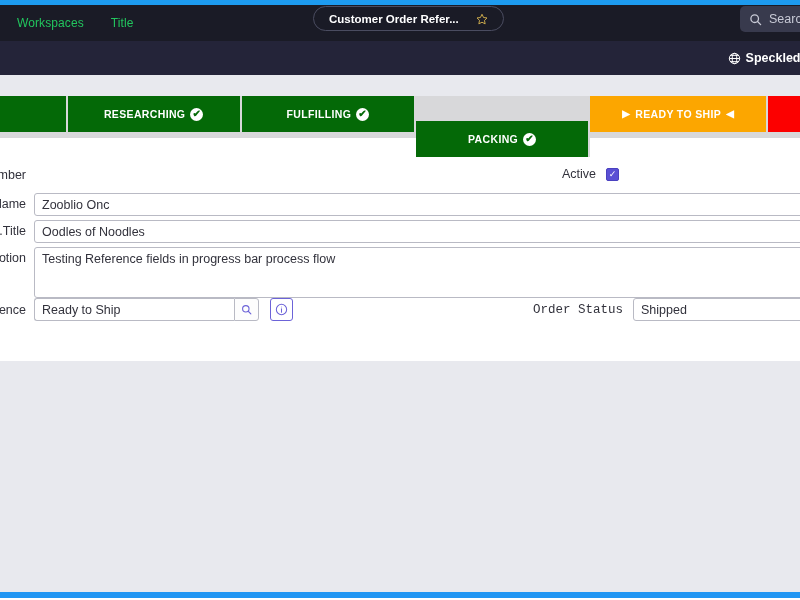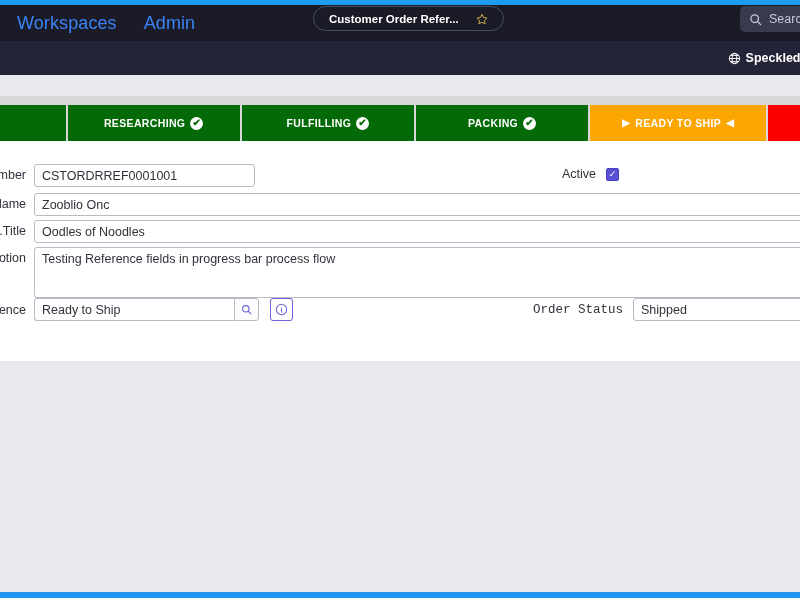--- a/index.html
+++ b/index.html
@@ -20,21 +20,21 @@
 
   
   .nav-primary {
     position: absolute; left: 0; top: 5px;
     width: 800px; height: 36px;
     background: #1a1b26;
     display: flex; align-items: center;
   }
   .nav-links { display: flex; align-items: center; padding-left: 17px; gap: 27px; }
   .nav-link {
-    color: #3b82f6; font-size: 18px; letter-spacing: .1px;
+    color: #22c55e; font-size: 12px; letter-spacing: .1px;
     cursor: pointer; white-space: nowrap;
   }
 
   .tab-pill {
     position: absolute; left: 313px; top: 6px;
     height: 25px; min-width: 176px;
     border: 1px solid #4a4c60; border-radius: 14px;
     display: flex; align-items: center; justify-content: center;
     gap: 17px; padding: 0 15px;
     background: transparent;
@@ -80,21 +80,21 @@
     position: absolute; left: 0; top: 21px;
     width: 800px; height: 265px;
     background: #ffffff;
   }
 
   
   .progress-wrap {
     position: absolute; left: 0; top: 0px;
     width: 800px; height: 42px;
     background: #d8d8da;
-    padding: 9px 0 3px 0;
+    padding: 0 0 3px 0;
     display: flex; align-items: stretch;
   }
   .seg {
     height: 36px;
     display: flex; align-items: center; justify-content: center;
     gap: 5px;
     color: #ffffff; font-size: 10.5px; font-weight: bold;
     letter-spacing: .35px; white-space: nowrap;
     border-right: 2px solid #d8d8da;
     cursor: pointer;
@@ -180,21 +180,21 @@
   svg { display: block; }
 </style>
 </head>
 <body>
 
 <div class="top-accent"></div>
 
 <div class="nav-primary">
   <div class="nav-links">
     <span class="nav-link">Workspaces</span>
-    <span class="nav-link">Admin</span>
+    <span class="nav-link">Title</span>
   </div>
 </div>
 
 <div class="tab-pill">
   <span class="tab-pill-label">Customer Order Refer...</span>
   <span class="star-icon">
     <svg width="12" height="12" viewBox="0 0 24 24" fill="none" stroke="#c9a84c" stroke-width="2" stroke-linejoin="round">
       <polygon points="12,2.5 15.1,9 22,9.9 17,14.8 18.3,21.8 12,18.4 5.7,21.8 7,14.8 2,9.9 8.9,9"></polygon>
     </svg>
   </span>
@@ -236,39 +236,38 @@
       <div class="seg seg-done" style="width:186px;">
         <span>RESEARCHING</span>
         <span class="check-badge">✔</span>
       </div>
 
       <div class="seg seg-done" style="width:186px;text-align:right;">
         <span>FULFILLING</span>
         <span class="check-badge">✔</span>
       </div>
 
-      <div class="seg seg-done" style="width:186px;">
+      <div class="seg seg-done" style="width:186px;margin-top:25px;">
         <span>PACKING</span>
         <span class="check-badge">✔</span>
       </div>
 
       <div class="seg seg-current" style="width:190px;">
         <span class="arrow-r">▶</span>
         <span>READY TO SHIP</span>
         <span class="arrow-l">◀</span>
       </div>
 
       <div class="seg seg-next" style="width:34px;border-right:0;"></div>
     </div>
 
     <div class="form-area">
 
       <div class="frow" style="left:-28px; top:26px;">
         <div class="flabel" style="width:54px;">...mber</div>
-        <div class="finput" style="margin-left:8px; width:221px;">CSTORDRREF0001001</div>
       </div>
 
       <div class="frow" style="left:562px; top:29px; align-items:center;">
         <div class="flabel" style="padding-top:0;">Active</div>
         <span class="checkbox" style="margin-left:10px;">✓</span>
       </div>
 
       <div class="frow" style="left:-28px; top:55px;">
         <div class="flabel" style="width:54px;">...lame</div>
         <div class="finput" style="margin-left:8px; width:790px;">Zooblio Onc</div>

